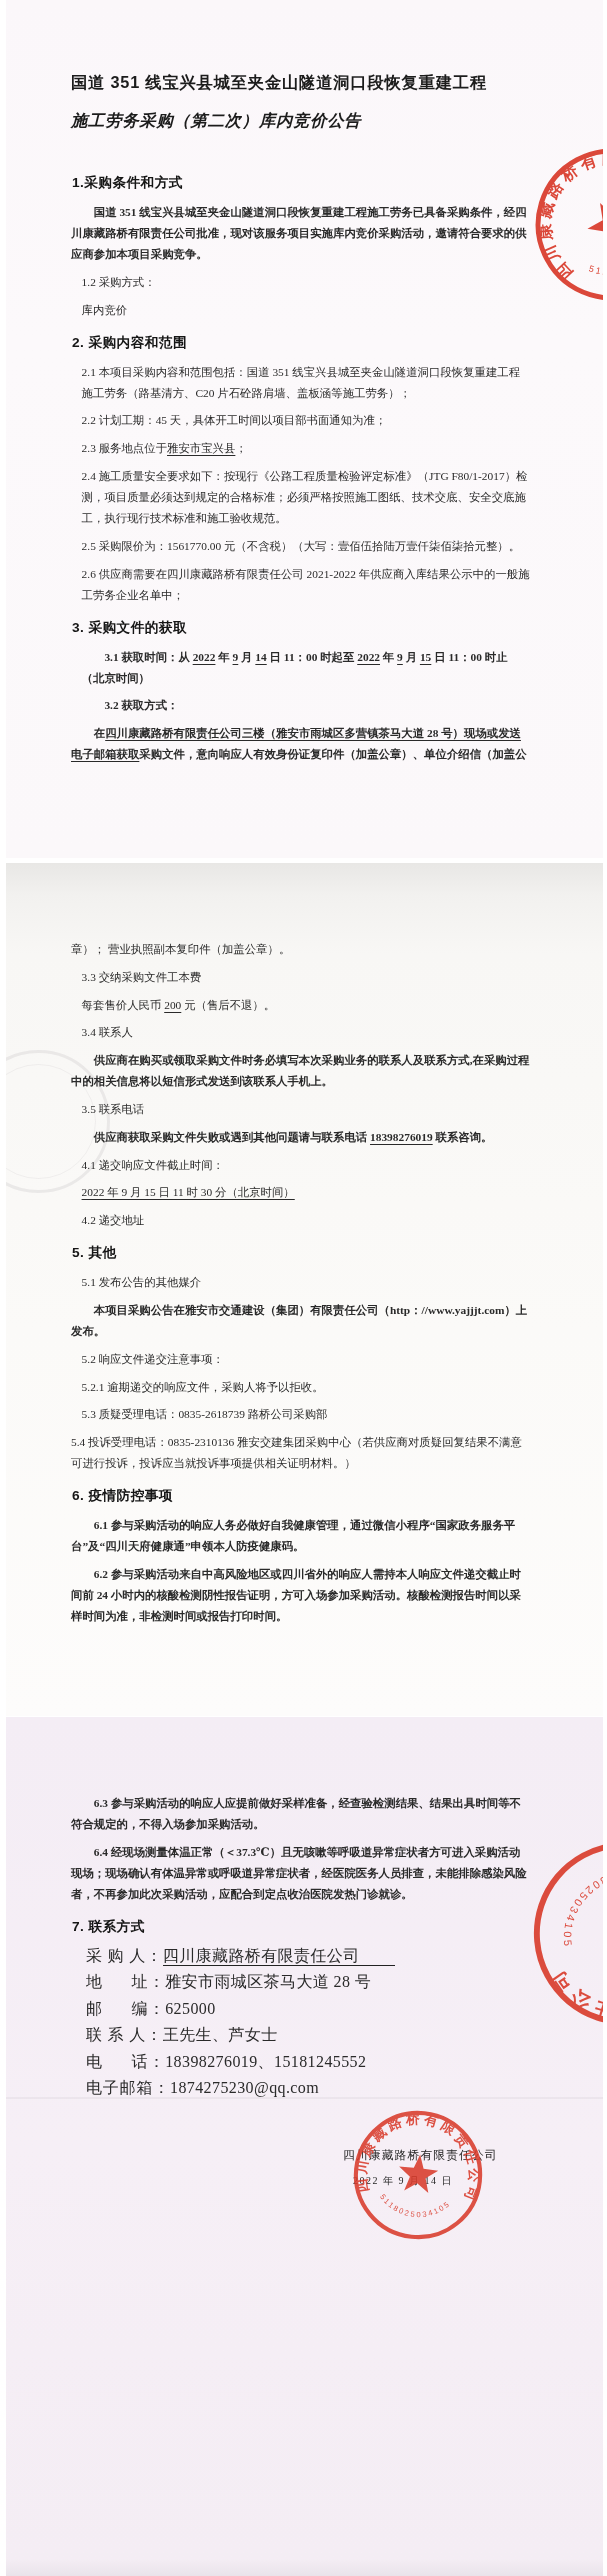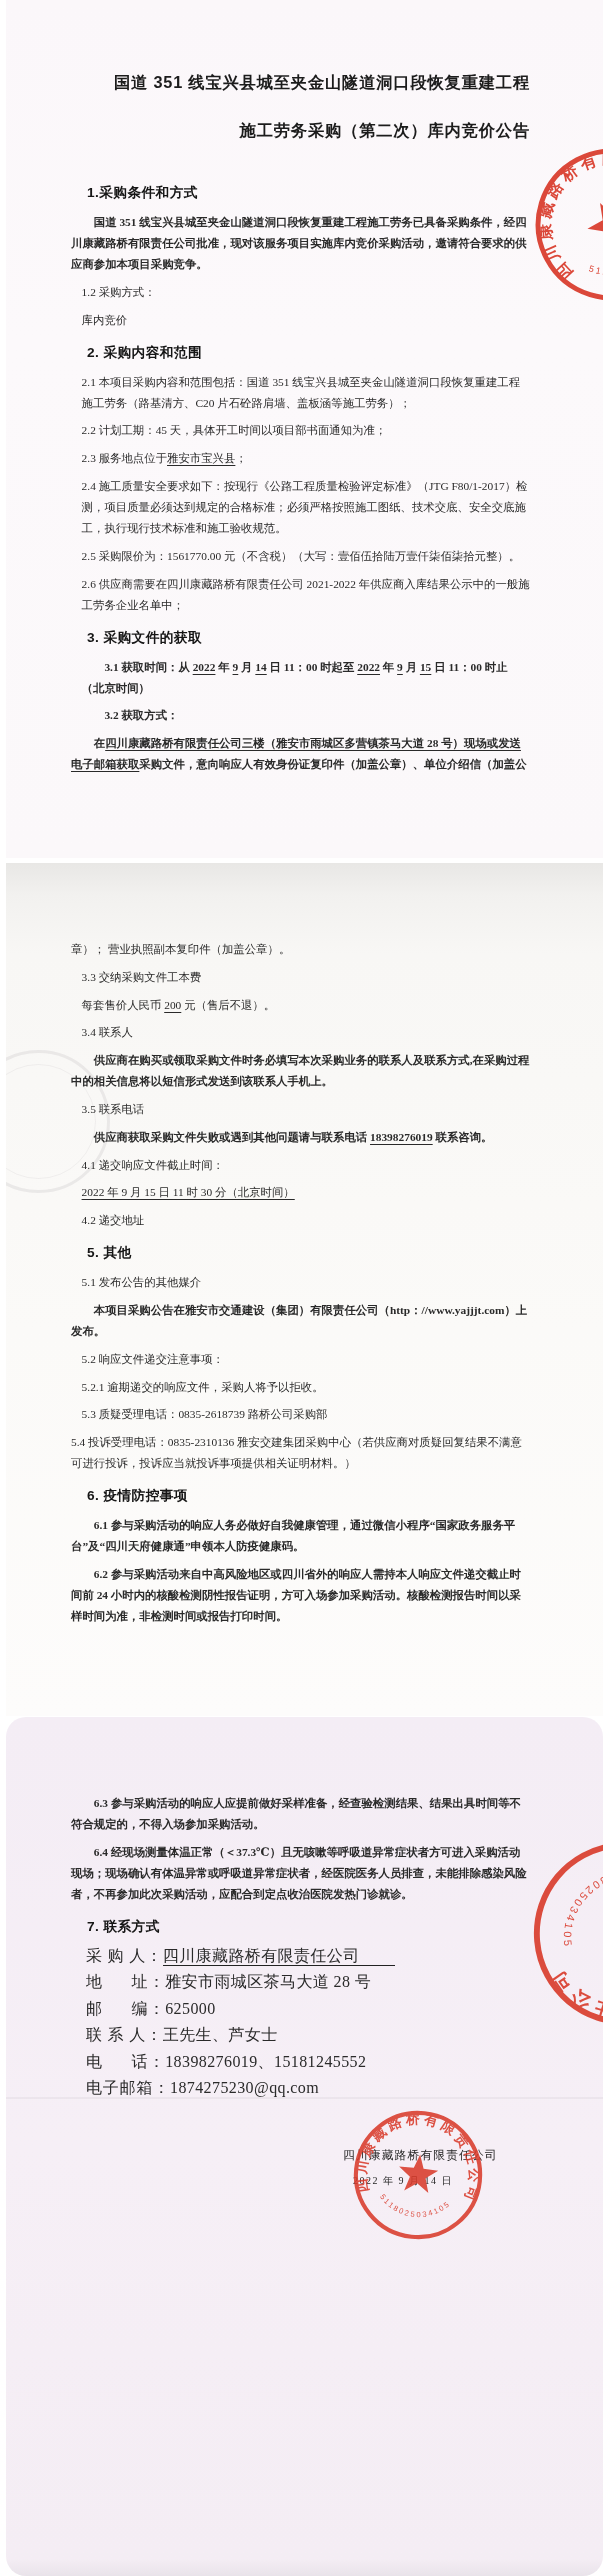--- a/index.html
+++ b/index.html
@@ -1,28 +1,28 @@
 <!DOCTYPE html>
 <html style="font-size:12px"><head>
 <meta charset="utf-8">
 <style>
   html,body{margin:0;padding:0;background:#ffffff;}
   body{width:607px;font-family:"Liberation Serif","DejaVu Serif",serif;color:#2a2a2a;}
   .sheet{position:relative;width:607px;height:2576px;background:#ffffff;overflow:hidden;}
   .page{position:absolute;left:6px;width:597px;overflow:hidden;}
   .page1{top:0;height:858px;background:linear-gradient(180deg,#fbf7fa 0%,#fcf9fb 40%,#fbf8fa 100%);}
   .page2{top:863px;height:853px;background:linear-gradient(180deg,#e8e7e5 0px,#f2f1ef 32px,#f8f7f5 91px,#fbfaf8 55%,#fdfcfb 100%);}
-  .page3{top:1717px;height:859px;background:linear-gradient(180deg,#f4edf5 0%,#f6eff6 50%,#f4edf4 98%,#e9e3ea 100%);border-radius:20px;}
+  .page3{top:1717px;height:859px;background:linear-gradient(180deg,#f4edf5 0%,#f6eff6 50%,#f4edf4 98%,#e9e3ea 100%);}
   .inner1{padding:70px 73px 0 65px;}
   .inner2{padding:76px 73px 0 65px;}
   .inner3{padding:76px 73px 0 65px;}
-  .title{text-align:right;font-weight:bold;font-size:16.3px;line-height:24px;color:#1c1c1c;
+  .title{text-align:left;font-weight:bold;font-size:16.3px;line-height:24px;color:#1c1c1c;
          font-family:"Liberation Sans","DejaVu Sans",sans-serif;letter-spacing:0.8px;margin:0;}
-  .title+.title{margin-top:24px;}
-  .h{font-size:13.7px;font-weight:bold;color:#161616;line-height:20px;margin:12px 0 9px 16px;
+  .title+.title{margin-top:14px;font-style:italic;}
+  .h{font-size:13.7px;font-weight:bold;color:#161616;line-height:20px;margin:12px 0 9px 1px;
      font-family:"Liberation Sans","DejaVu Sans",sans-serif;letter-spacing:0.4px;}
   .h.first{margin-top:41px;}
   p.c{font-size:11.4px;line-height:21px;margin:0 0 6.8px 10.6px;}
   p.c0{margin-left:0;}
   p.pind{text-indent:2em;font-weight:bold;}
   .useg{text-decoration:underline;text-underline-offset:3px;text-decoration-thickness:0.8px;}
   .contact-row{font-size:16px;line-height:20.5px;margin:0 0 6px 15px;}
   .contact-row .lab{white-space:pre;letter-spacing:0.8px;}
   .contact-row .val{letter-spacing:0.4px;}
   .val.uline{border-bottom:1.1px solid #222;padding-right:35px;padding-bottom:0.8px;}

